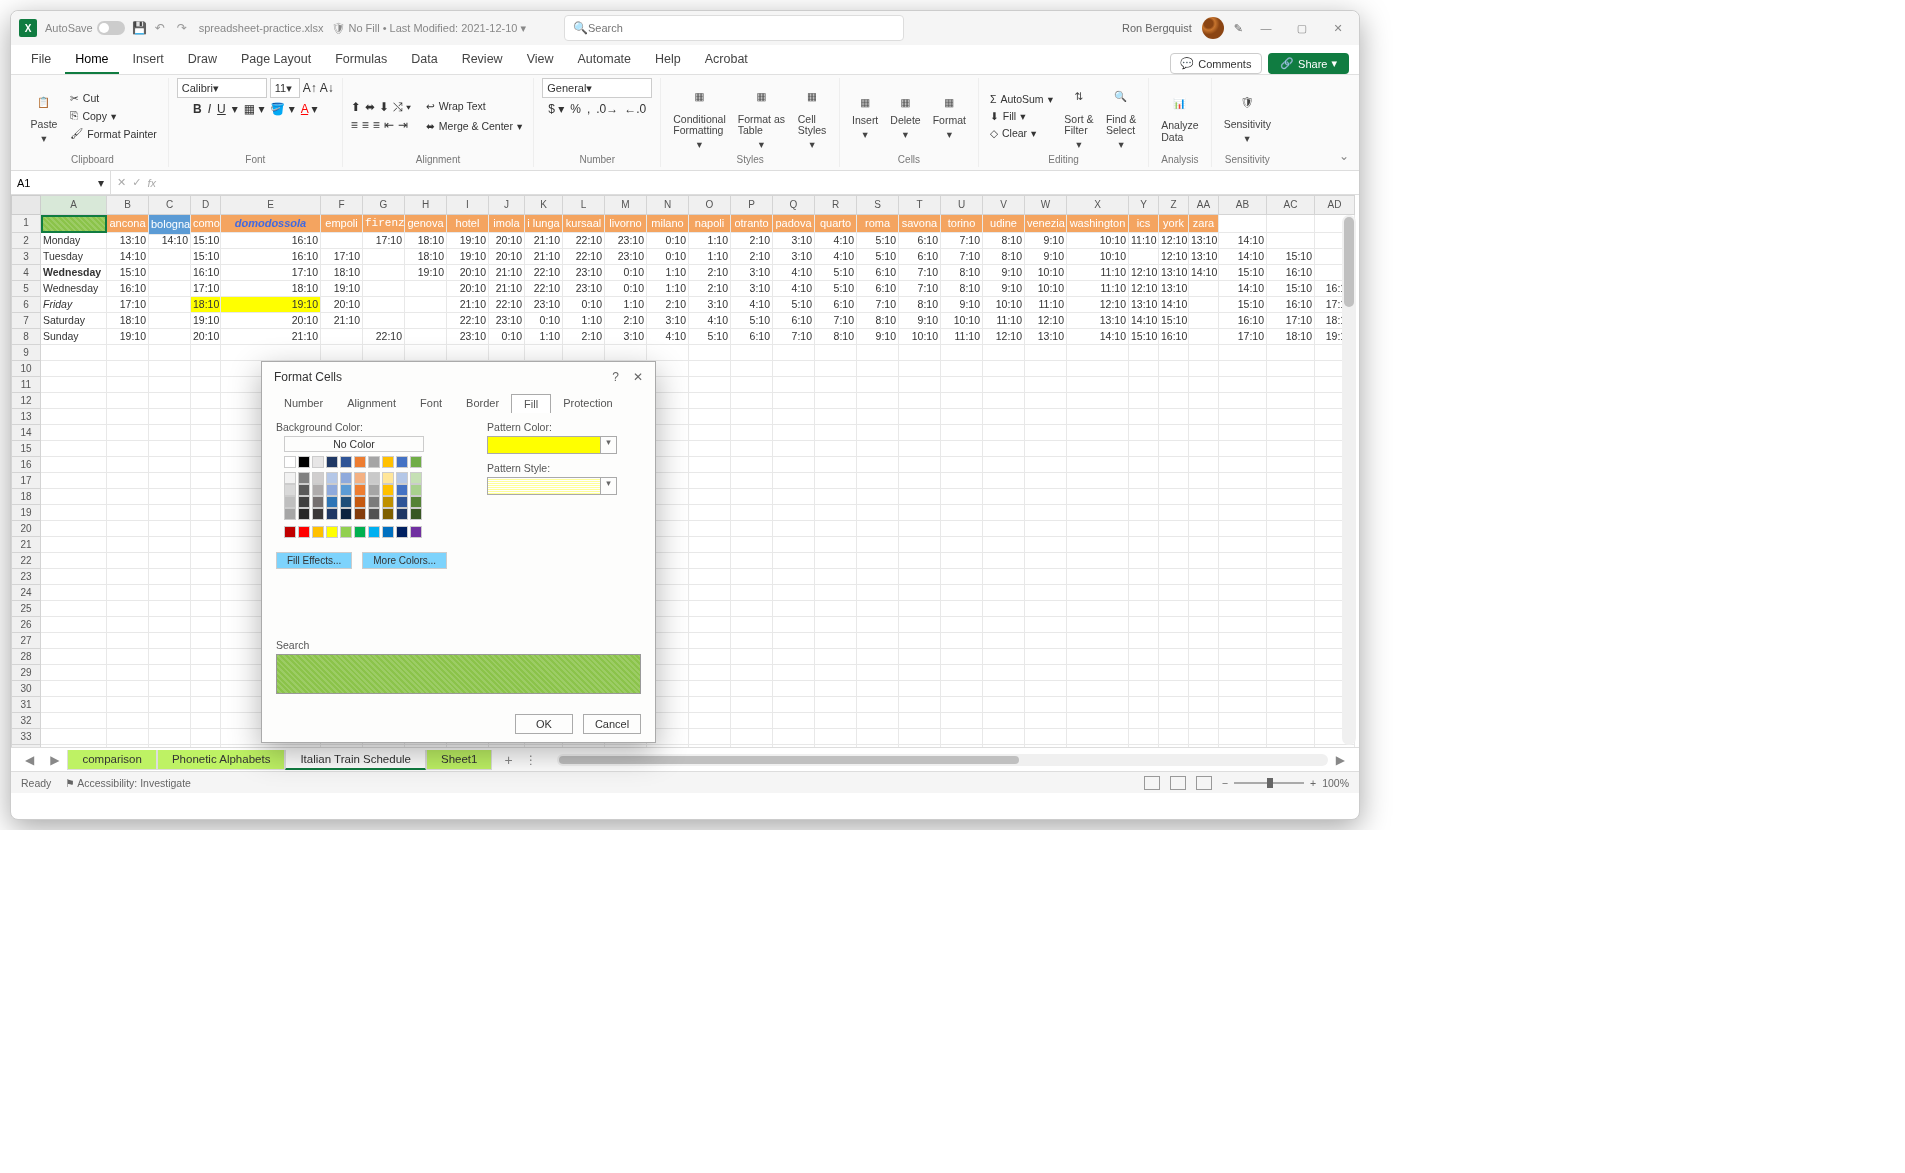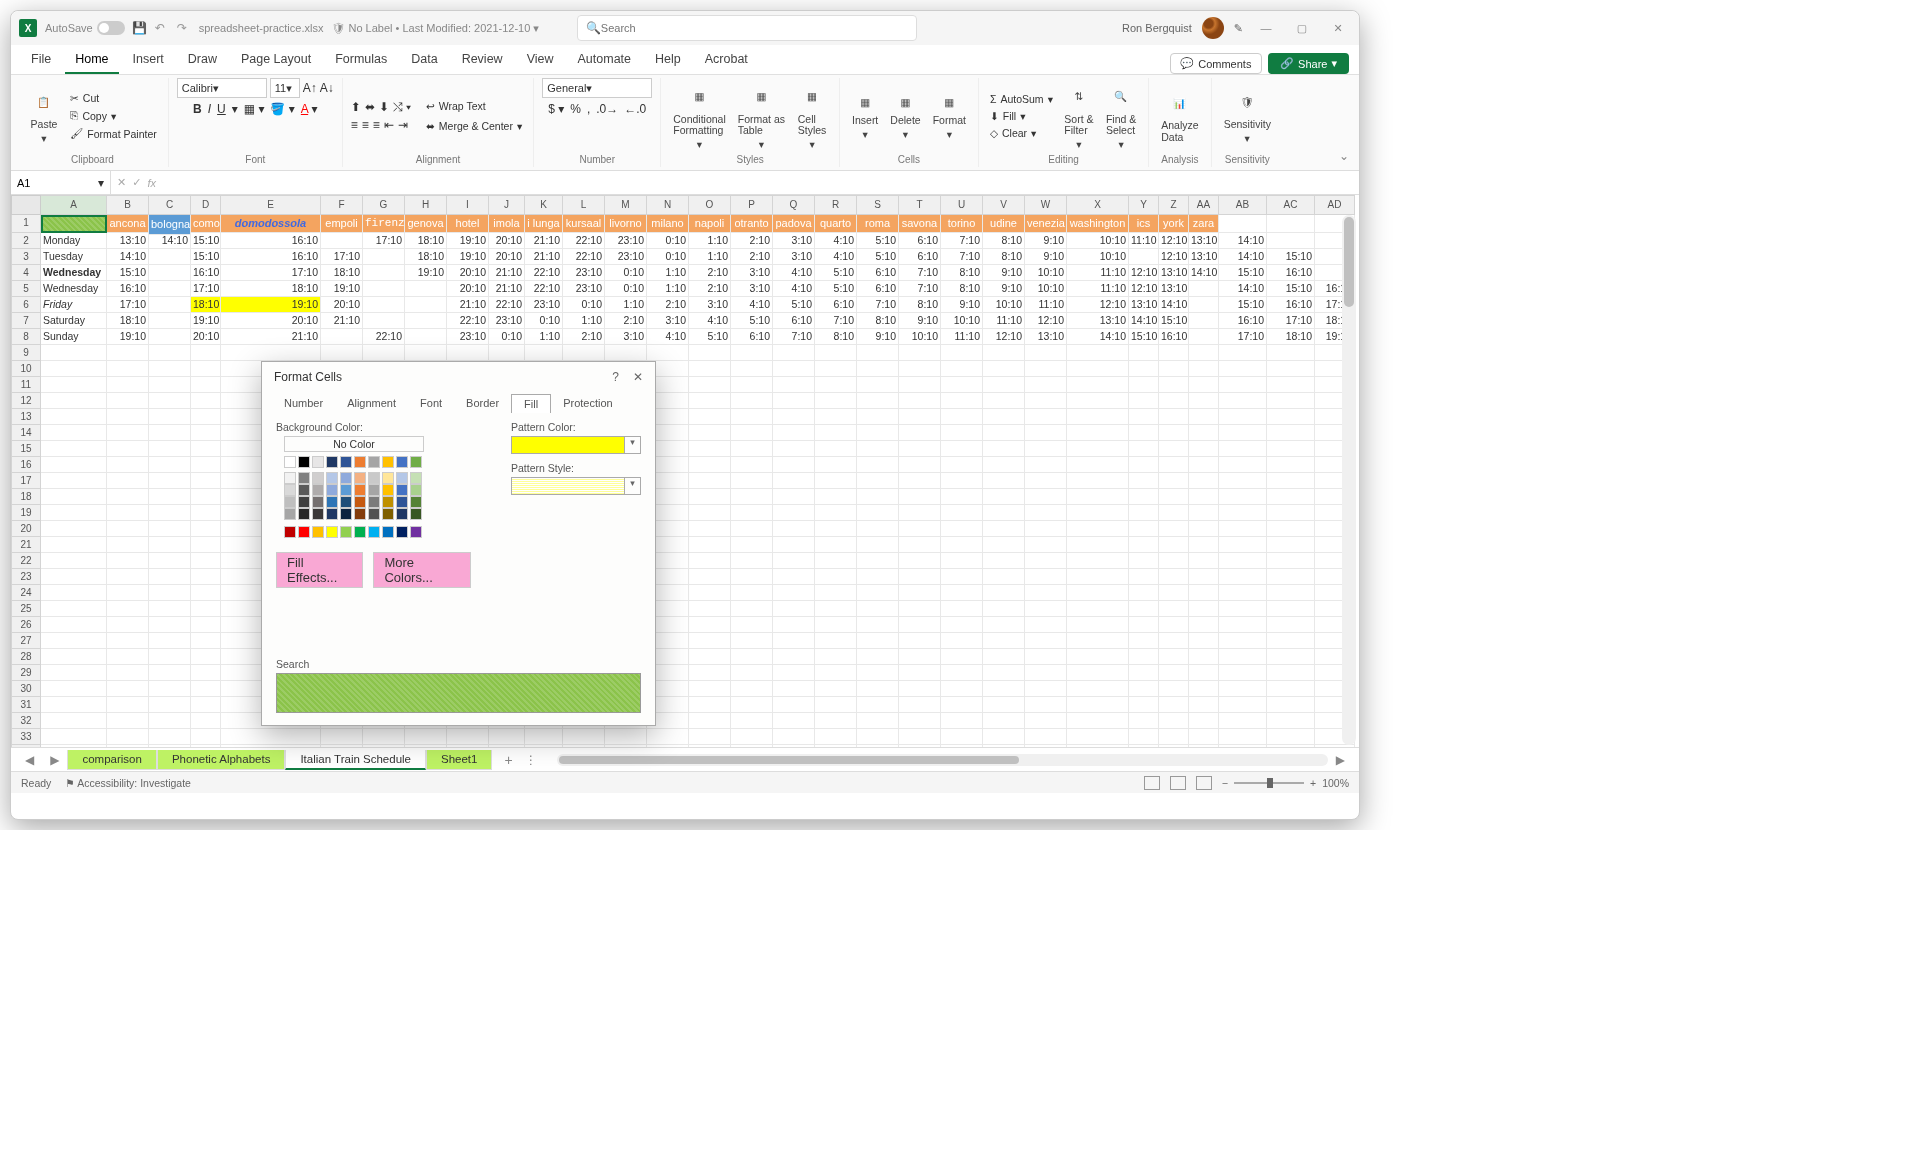--- a/index.html
+++ b/index.html
@@ -95,21 +95,21 @@
 .dlg-title{height:30px;display:flex;align-items:center;padding:0 12px;font-size:12px;}
 .dlg-title .right{margin-left:auto;display:flex;gap:14px;color:#666;cursor:pointer;}
 .dlg-tabs{display:flex;padding:2px 10px;gap:0;}
 .dlg-tab{padding:3px 12px;font-size:11px;cursor:pointer;color:#555;}
 .dlg-tab.active{border:1px solid #aaa;border-bottom:none;background:#fff;}
 .dlg-body{padding:6px 14px 12px;}
 .lbl{font-size:10.5px;color:#555;margin-bottom:3px;display:block;}
 .nocolor{width:140px;text-align:center;border:1px solid #ccc;padding:1px 0;font-size:10.5px;margin-bottom:4px;cursor:pointer;}
 .palette{display:flex;flex-wrap:wrap;gap:2px;width:140px;}
 .sw{width:12px;height:12px;border:1px solid #ccc;cursor:pointer;}
-.btn-small{border:1px solid #ccc;background:#f9a8d4;padding:2px 10px;font-size:13px;cursor:pointer;}
+.btn-small{border:1px solid #ccc;background:#7dd3fc;padding:2px 10px;font-size:10px;cursor:pointer;}
 .pattern-sel{width:130px;height:18px;border:1px solid #aaa;display:flex;}
 .pattern-sel .swatch{flex:1;}
 .pattern-sel .dd{width:16px;border-left:1px solid #aaa;text-align:center;font-size:9px;color:#666;}
 .sample{height:40px;background-image:repeating-linear-gradient(45deg,#8bc34a,#8bc34a 2px,#9ccc65 2px,#9ccc65 4px);border:1px solid #999;}
 .dlg-buttons{display:flex;justify-content:flex-end;gap:10px;padding:8px 14px;}
 .dlg-btn{width:58px;padding:3px 0;text-align:center;border:1px solid #aaa;font-size:11px;cursor:pointer;}
 .twocol{display:flex;gap:40px;}
 </style>
 </head>
 <body>
@@ -119,21 +119,21 @@
   <div class="titlebar">
     <div class="xl-icon">X</div>
     <div class="autosave">
       <span>AutoSave</span>
       <span class="toggle"></span>
     </div>
     <span class="tb-icon">💾</span>
     <span class="tb-icon">↶</span>
     <span class="tb-icon">↷</span>
     <span class="fname">spreadsheet-practice.xlsx</span>
-    <span class="fname">🛡 <span>No Label</span> • <span>Last Modified: 2021-12-10</span> ▾</span>
+    <span class="fname">🛡 <span>No Fill</span> • <span>Last Modified: 2021-12-10</span> ▾</span>
     <div class="searchbox">
       <span>🔍</span>
       <input placeholder="Search" style="">
     </div>
     <div class="user">
       <span>Ron Bergquist</span>
       <div class="avatar"></div>
       <span>✎</span>
       <div class="win-btn">—</div>
       <div class="win-btn">▢</div>
@@ -1621,15 +1621,19 @@
           <div class="pattern-sel">
               <div class="swatch" style="background:repeating-linear-gradient(0deg,#ffff99,#ffff99 1px,#fff 1px,#fff 2px)"></div>
               <div class="dd">▾</div>
             </div>
         </div>
       </div>
       <div style="height:70px"></div>
       <span class="lbl">Search</span>
       <div class="sample"></div>
     </div>
+    <div class="dlg-buttons">
+      <div class="dlg-btn">OK</div>
+      <div class="dlg-btn">Cancel</div>
+    </div>
   </div>
 
 </div>
 
 </body></html>

